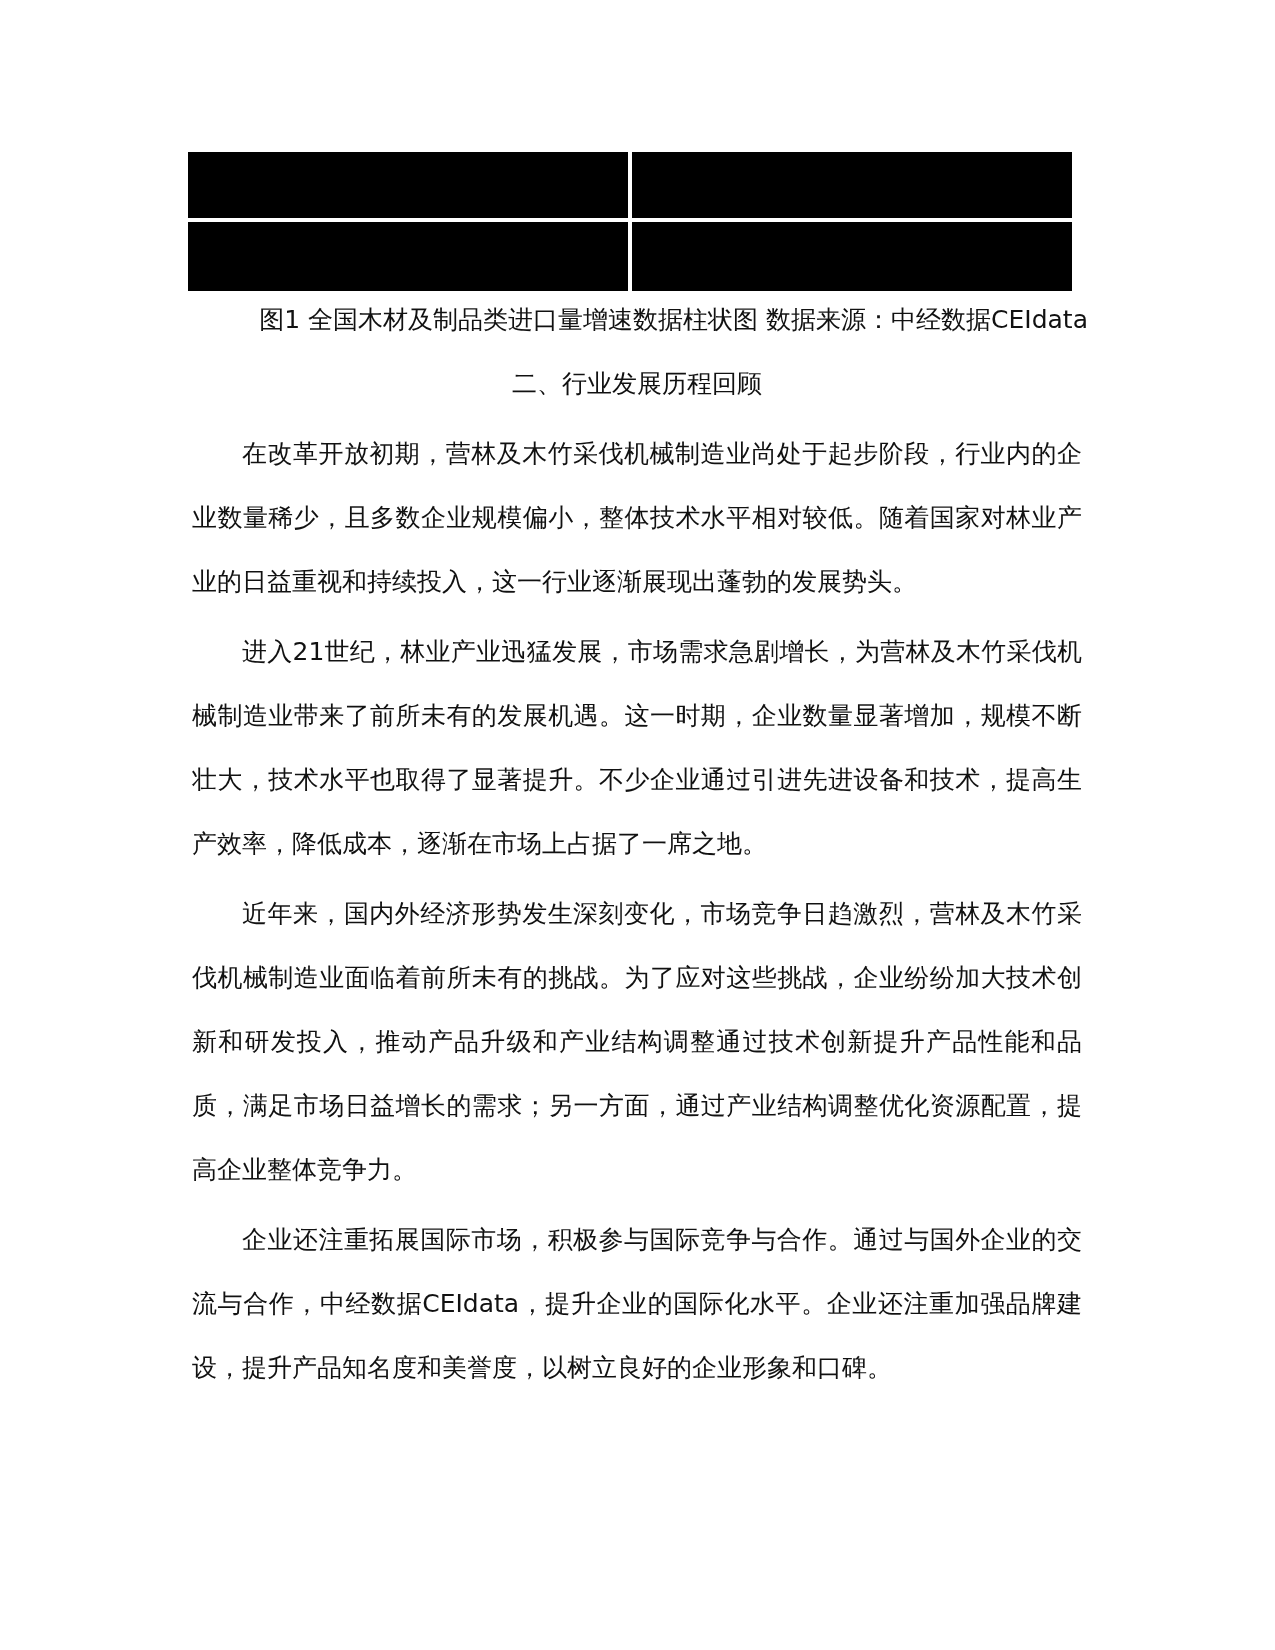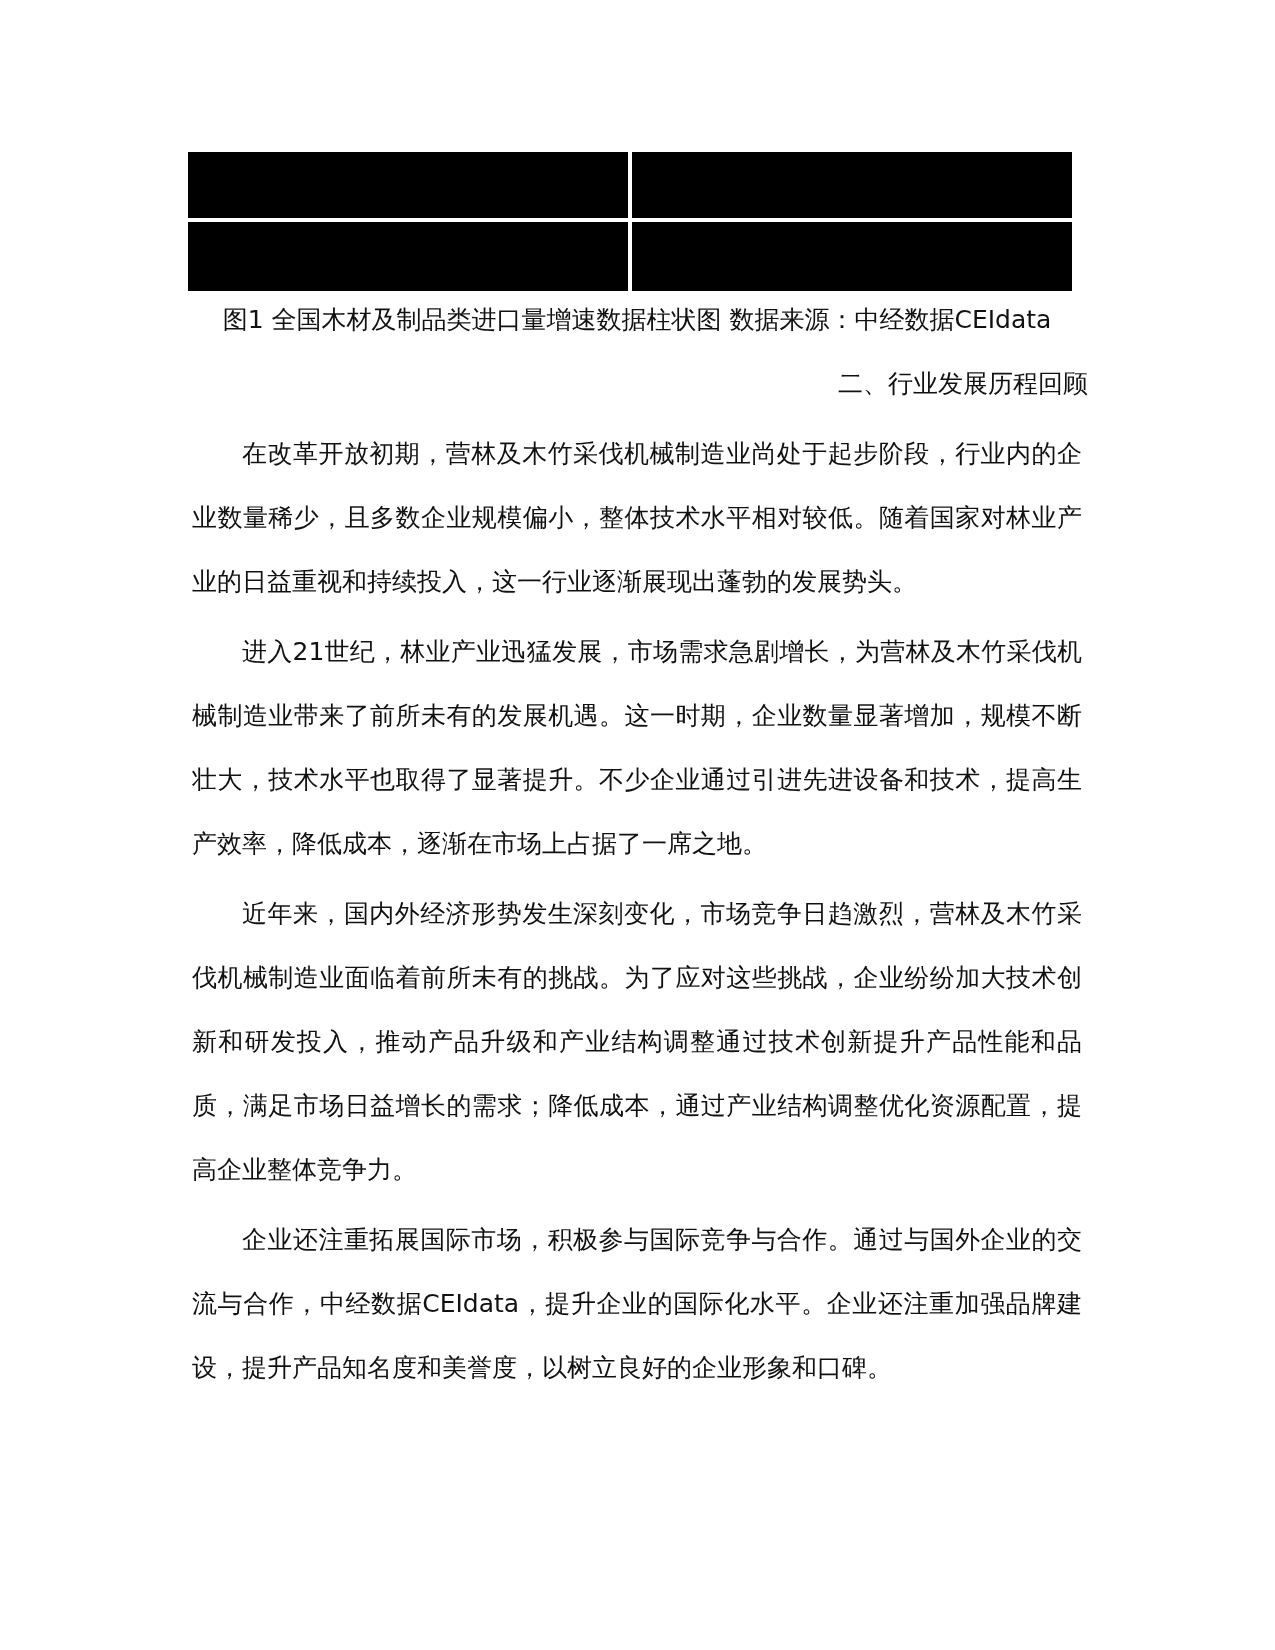--- a/index.html
+++ b/index.html
@@ -36,24 +36,24 @@
     left: 186px;
     top: 288px;
     width: 902px;
     font-size: 25px;
     line-height: 64px;
     text-align: justify;
     text-justify: inter-ideograph;
   }
   .figure-caption {
     white-space: nowrap;
-    text-align: center;
+    text-align: right;
   }
   .section-heading {
-    text-align: right;
+    text-align: center;
   }
   .body-para {
     margin: 6px;
     text-indent: 2em;
     word-break: normal;
     overflow-wrap: break-word;
   }
 </style>
 </head>
 <body>
@@ -69,18 +69,18 @@
 
   <div class="content">
     <div class="figure-caption">图1 全国木材及制品类进口量增速数据柱状图 数据来源：中经数据CEIdata</div>
 
     <div class="section-heading">二、行业发展历程回顾</div>
 
     <p class="body-para">在改革开放初期，营林及木竹采伐机械制造业尚处于起步阶段，行业内的企业数量稀少，且多数企业规模偏小，整体技术水平相对较低。随着国家对林业产业的日益重视和持续投入，这一行业逐渐展现出蓬勃的发展势头。</p>
 
     <p class="body-para">进入21世纪，林业产业迅猛发展，市场需求急剧增长，为营林及木竹采伐机械制造业带来了前所未有的发展机遇。这一时期，企业数量显著增加，规模不断壮大，技术水平也取得了显著提升。不少企业通过引进先进设备和技术，提高生产效率，降低成本，逐渐在市场上占据了一席之地。</p>
 
-    <p class="body-para">近年来，国内外经济形势发生深刻变化，市场竞争日趋激烈，营林及木竹采伐机械制造业面临着前所未有的挑战。为了应对这些挑战，企业纷纷加大技术创新和研发投入，推动产品升级和产业结构调整通过技术创新提升产品性能和品质，满足市场日益增长的需求；降低成本，通过产业结构调整优化资源配置，提高企业整体竞争力。</p>
+    <p class="body-para">近年来，国内外经济形势发生深刻变化，市场竞争日趋激烈，营林及木竹采伐机械制造业面临着前所未有的挑战。为了应对这些挑战，企业纷纷加大技术创新和研发投入，推动产品升级和产业结构调整通过技术创新提升产品性能和品质，满足市场日益增长的需求；另一方面，通过产业结构调整优化资源配置，提高企业整体竞争力。</p>
 
     <p class="body-para">企业还注重拓展国际市场，积极参与国际竞争与合作。通过与国外企业的交流与合作，中经数据CEIdata，提升企业的国际化水平。企业还注重加强品牌建设，提升产品知名度和美誉度，以树立良好的企业形象和口碑。</p>
   </div>
 
 </div>
 
 </body></html>

